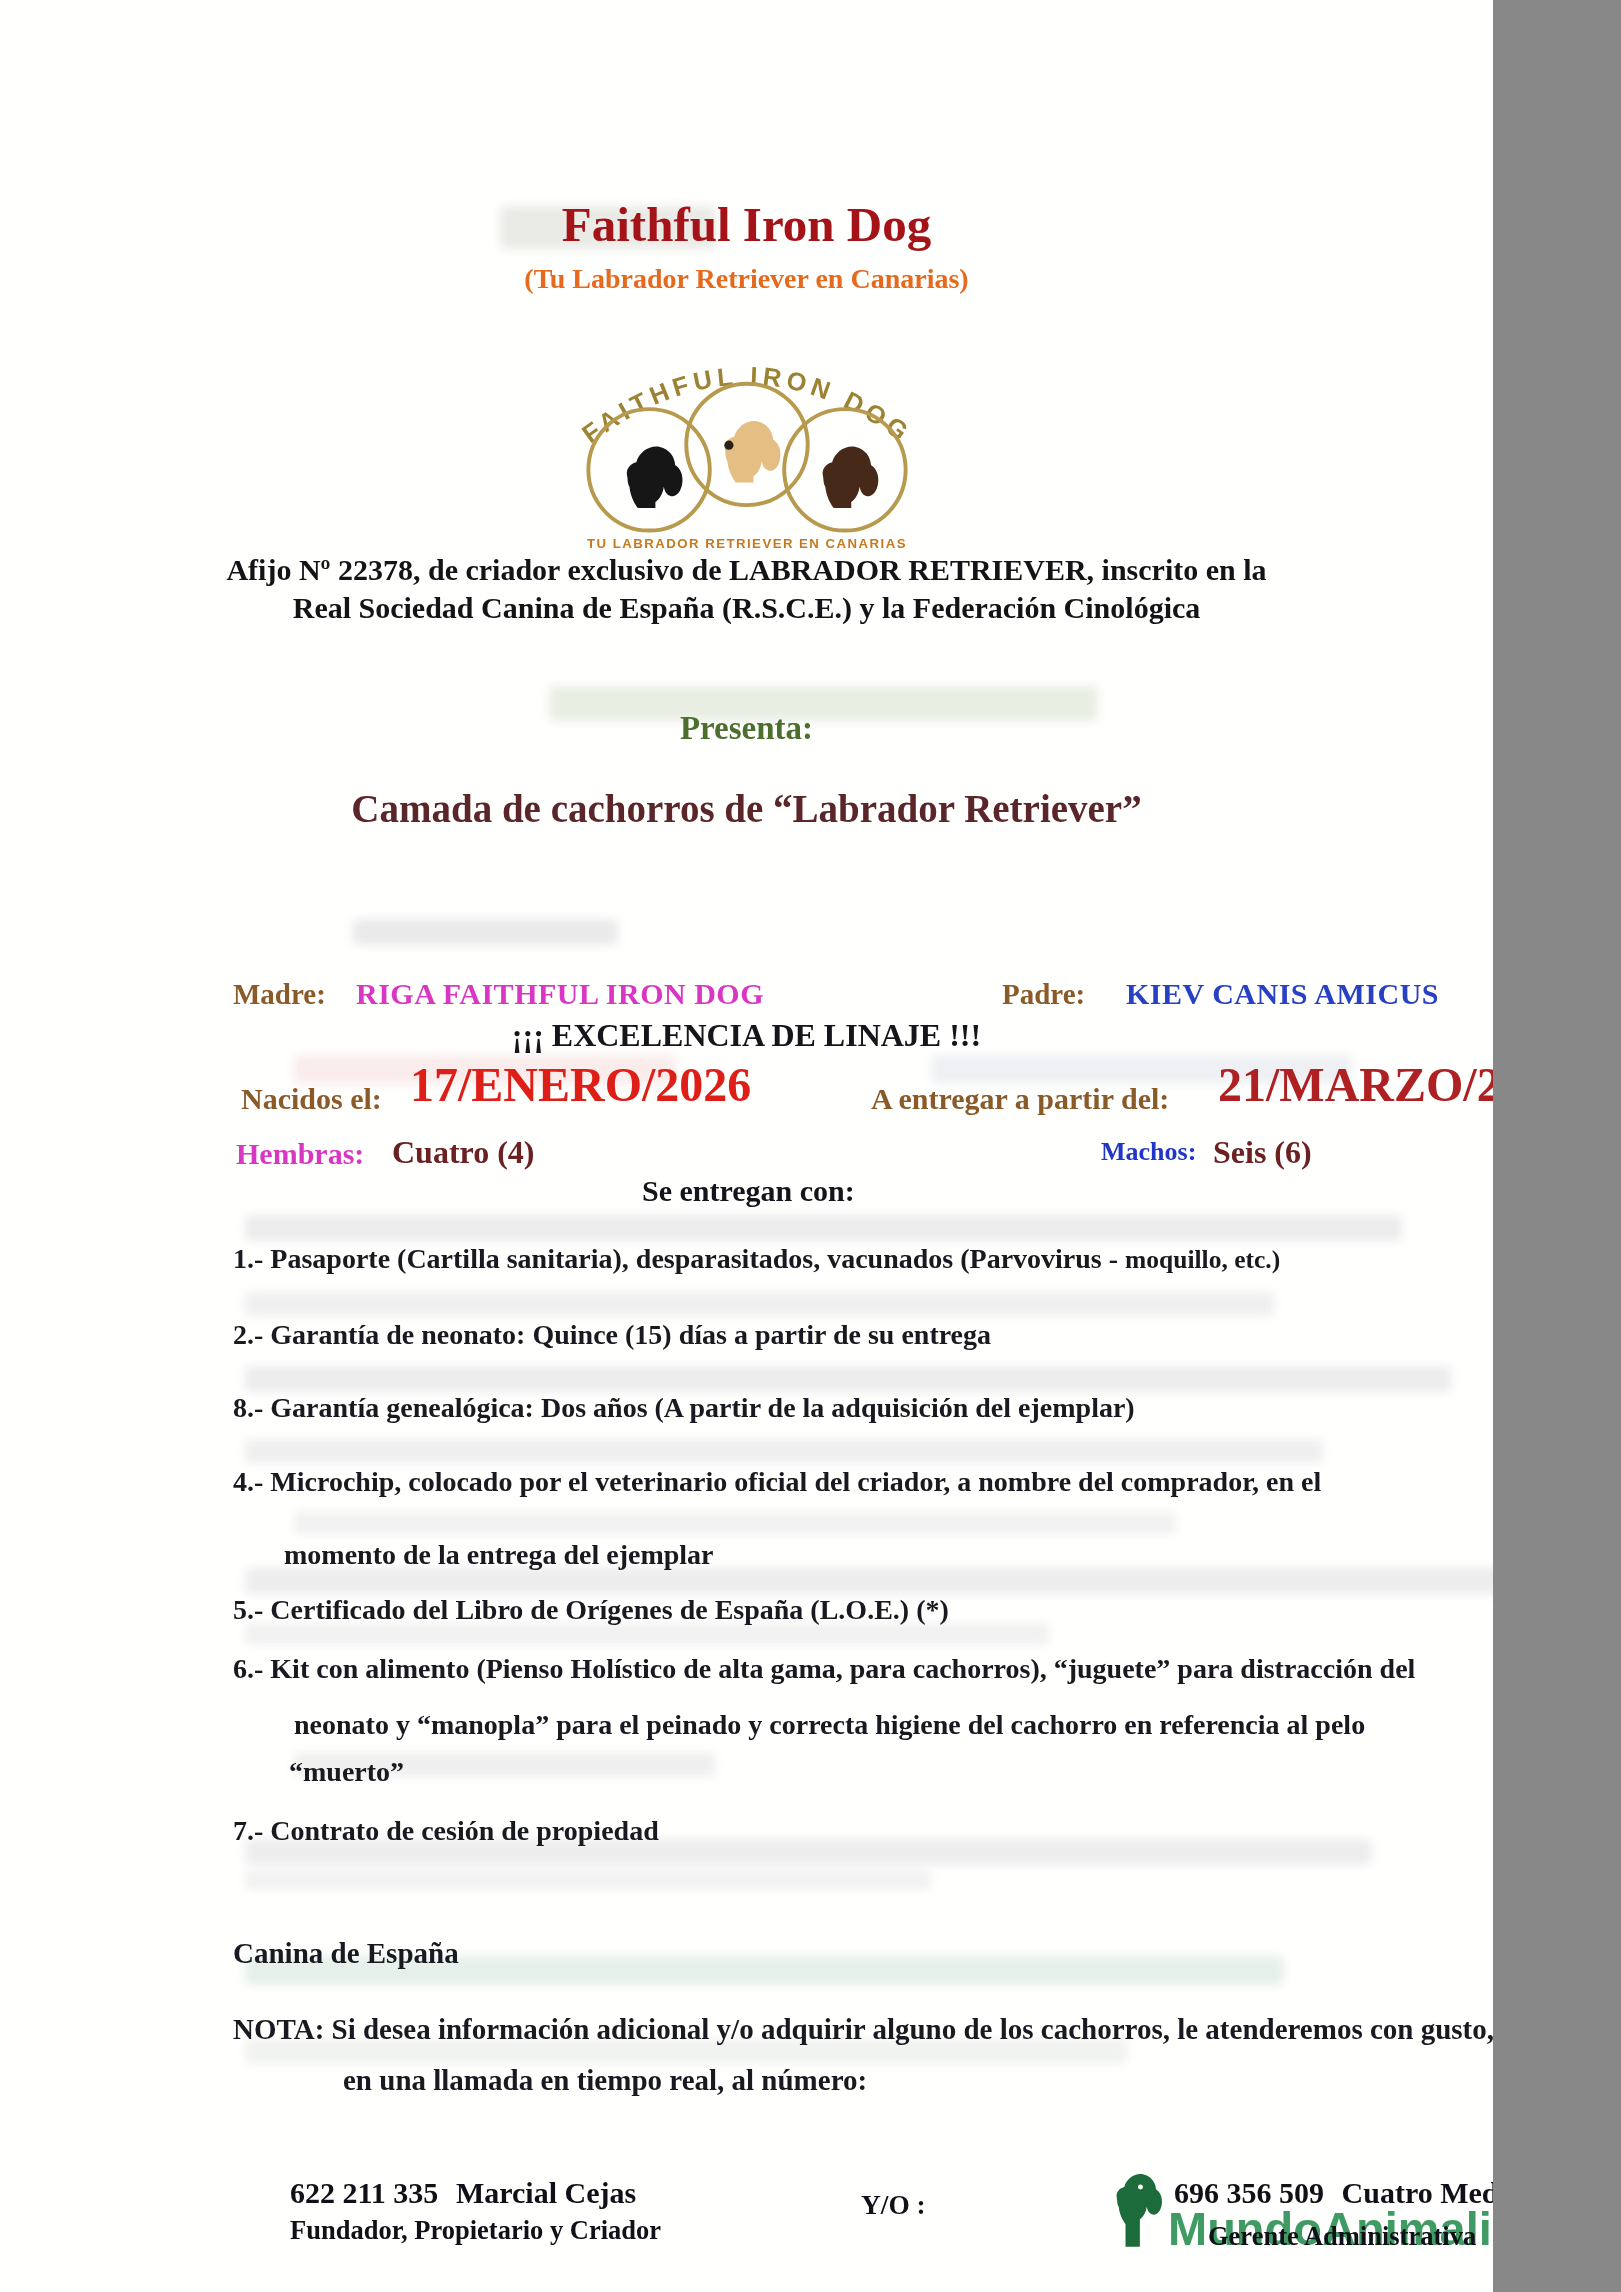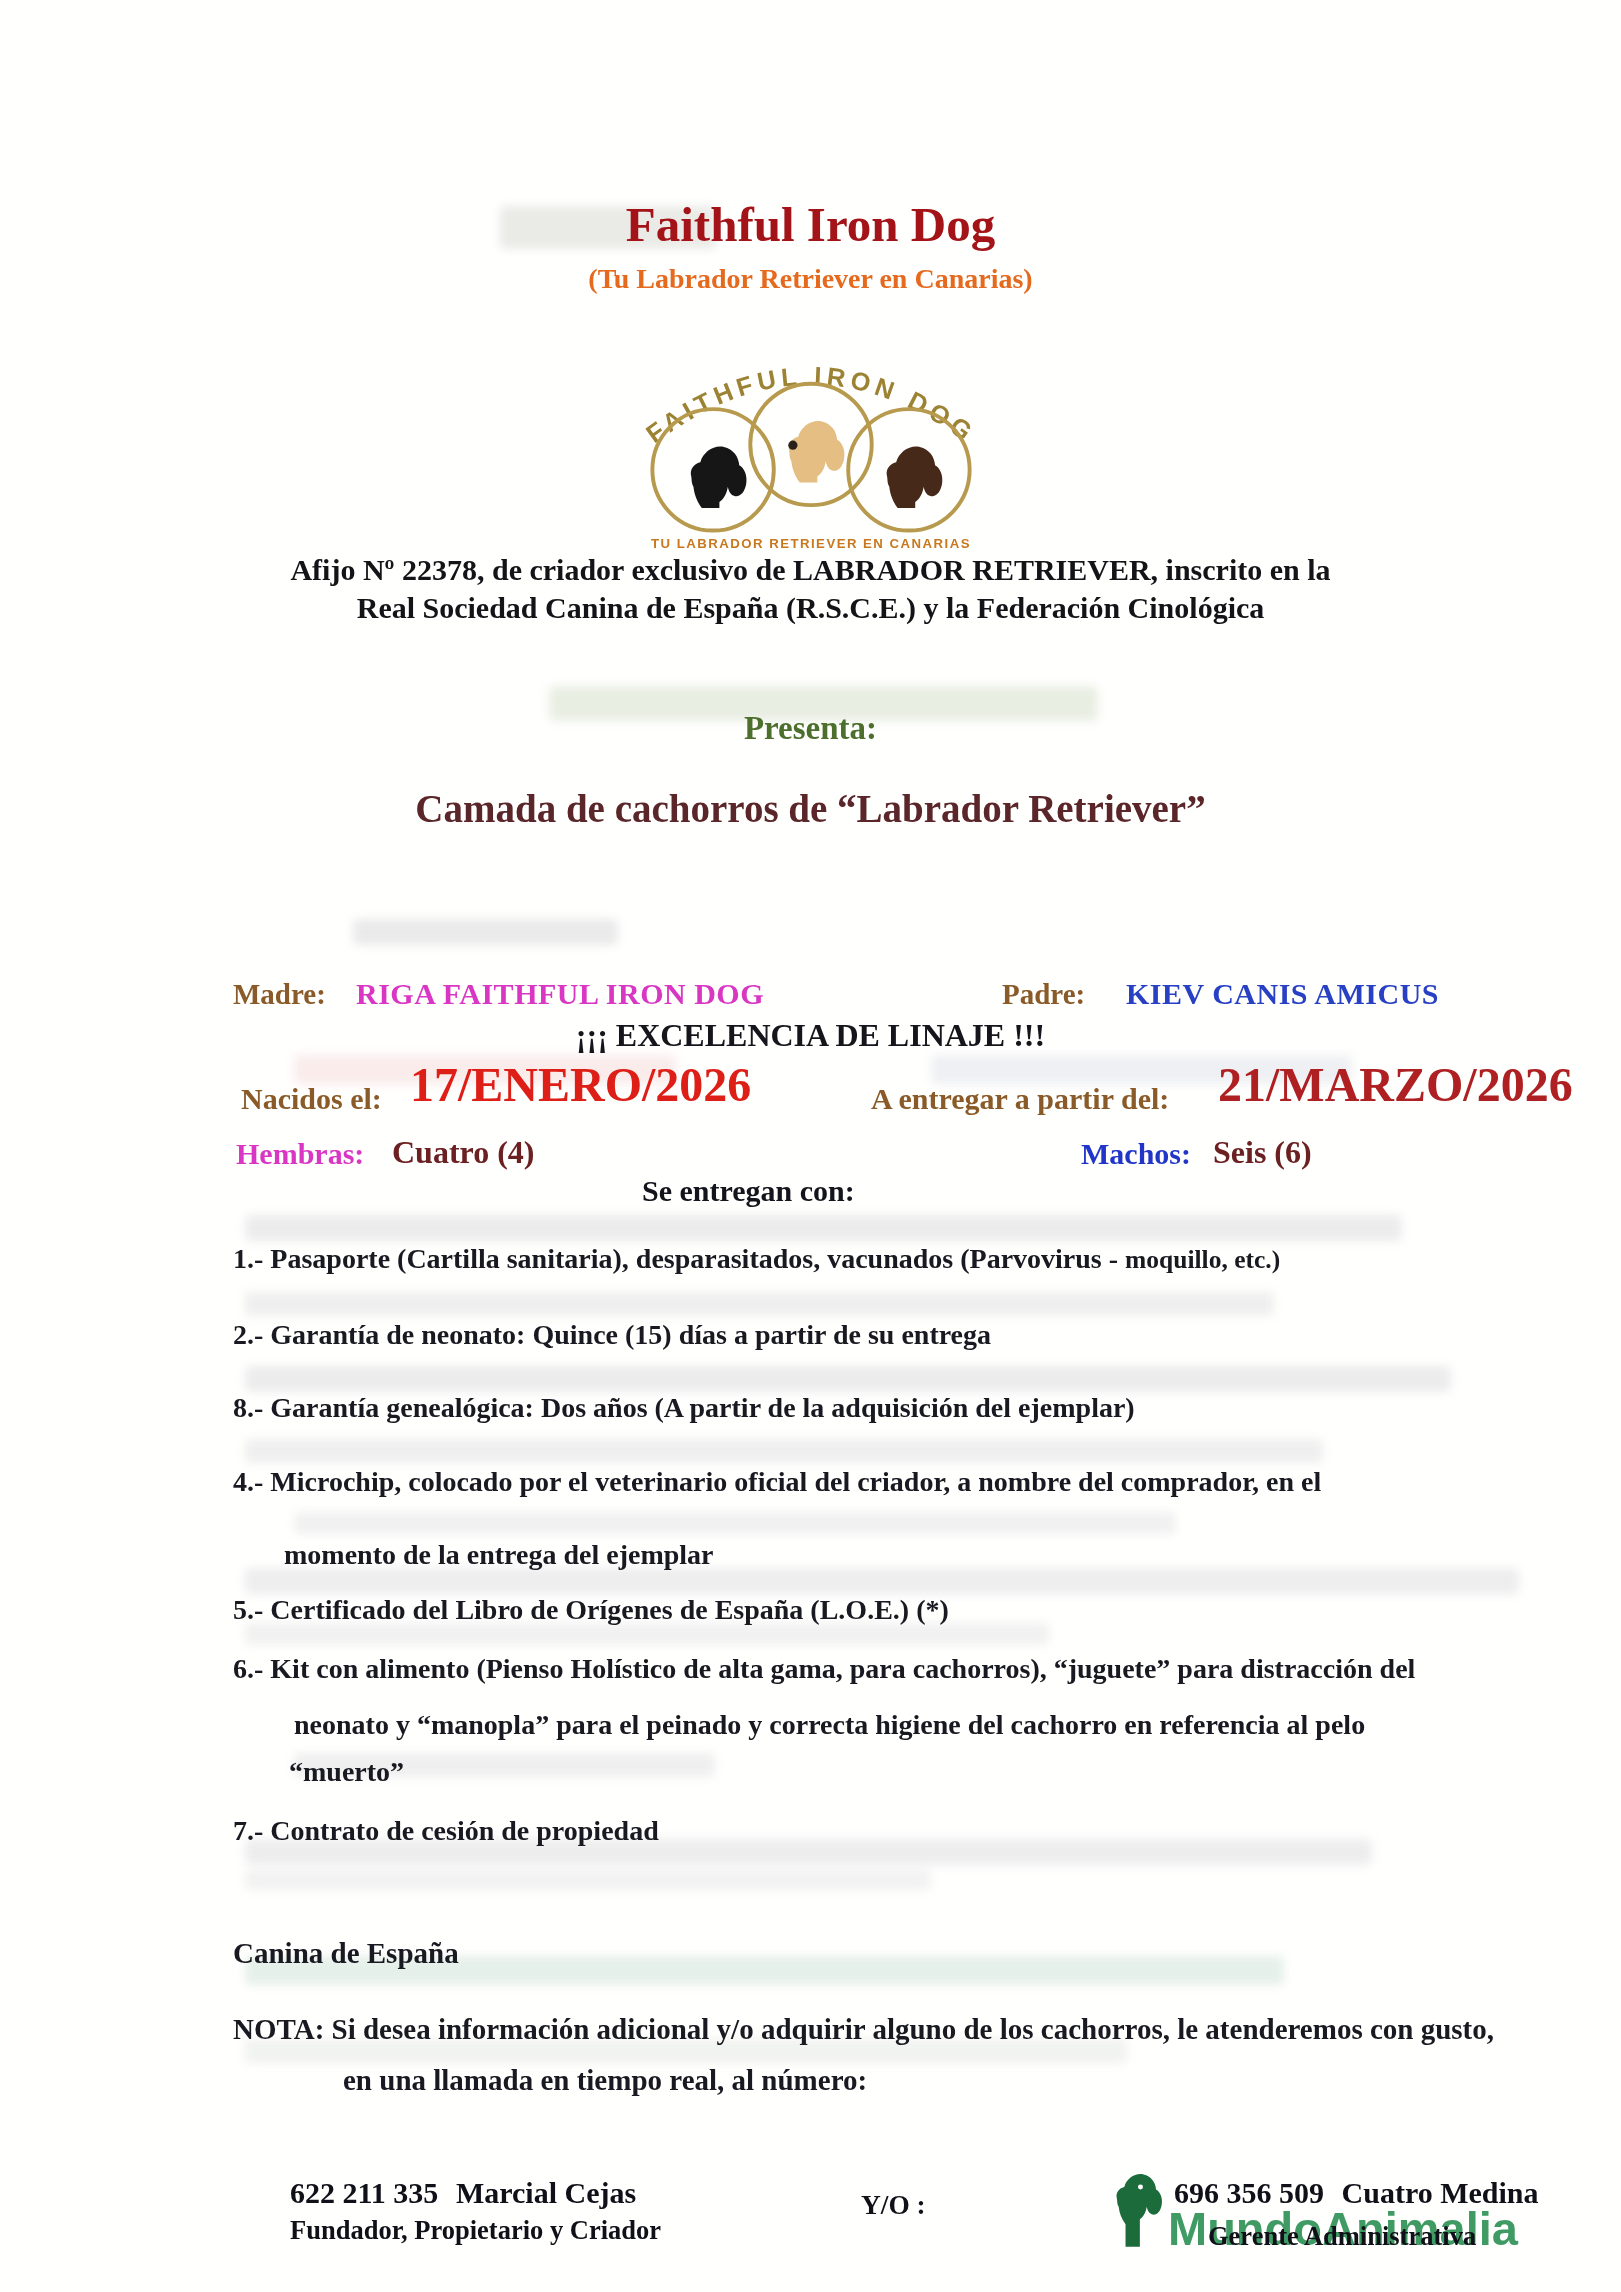--- a/index.html
+++ b/index.html
@@ -1,18 +1,18 @@
 <!DOCTYPE html>
 <html style="--title-red: #a31318; --subtitle-orange: #e56a1e; --presenta-green: #4d6f2d; --camada-maroon: #5a262a; --label-brown: #8a5a28; --mother-magenta: #d936c4; --father-blue: #2840c4; --date-red-bright: #de1f17; --date-red-dark: #ae2022; --count-maroon: #6b2022; --males-blue: #2136c8; --body-ink: #191921; --logo-gold: #b0914a; --logo-tagline-orange: #c8781e; --watermark-green: #2f9356; --icon-green: #1c6b3a;"><head>
 <meta charset="utf-8">
 <style>
   html,body{margin:0;padding:0;background:#888;}
   .page{
     position:relative;
-    width:1621px;height:2293px;
+    width:1493px;height:2293px;
     background:#fffffe;
     overflow:hidden;
     font-family:"Liberation Serif","DejaVu Serif",serif;
     font-weight:bold;
     color:var(--body-ink,#191921);
   }
   .abs{position:absolute;white-space:nowrap;}
   .centered{left:0;right:0;text-align:center;}
   
   .ghost{position:absolute;border-radius:4.9px;filter:blur(4.9px);}
@@ -22,21 +22,21 @@
   .presenta{font-size:33px;color:var(--presenta-green);}
   .camada{font-size:39px;color:var(--camada-maroon);}
   .parent-label{font-size:29px;color:var(--label-brown);}
   .mother-name{font-size:30px;color:var(--mother-magenta);letter-spacing:0.5px;}
   .father-name{font-size:30px;color:var(--father-blue);letter-spacing:0.5px;}
   .excelencia{font-size:32px;color:#15151b;}
   .date-label{font-size:30px;color:var(--label-brown);}
   .date-big-bright{font-size:48px;color:var(--date-red-bright);}
   .date-big-dark{font-size:48px;color:var(--date-red-dark);}
   .count-label-f{font-size:30px;color:var(--mother-magenta);}
-  .count-label-m{font-size:30px;color:var(--males-blue);}
+  .count-label-m{font-size:26px;color:var(--males-blue);margin-left:20px;}
   .count-value{font-size:32px;color:var(--count-maroon);}
   .deliver-heading{font-size:30px;color:#14141c;}
   .item{font-size:28px;color:var(--body-ink);}
   .item small{font-size:25.5px;font-weight:bold;}
   .footnote,.nota{font-size:29px;color:var(--body-ink);}
   .footer-phone{font-size:30px;color:#101018;z-index:4;}
   .footer-role{font-size:26.5px;color:#101018;z-index:4;}
   .yo{font-size:27.4px;color:#101018;}
   .watermark{font-size:47px;font-family:"Liberation Sans","DejaVu Sans",sans-serif;
              color:var(--watermark-green);opacity:.92;letter-spacing:0px;z-index:2;}

